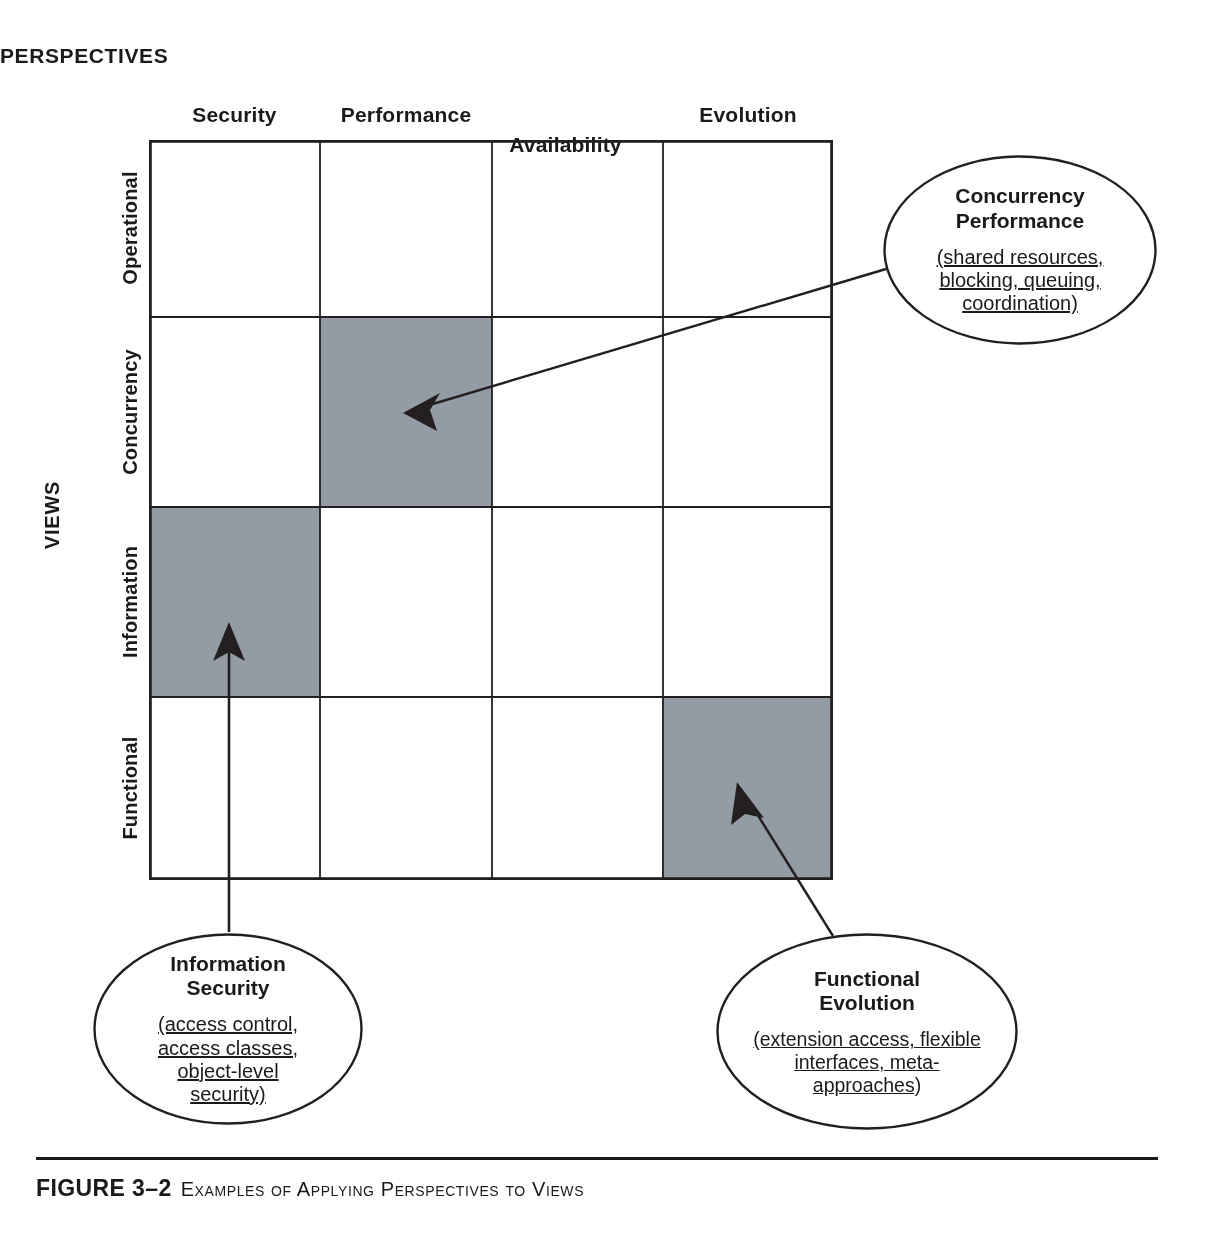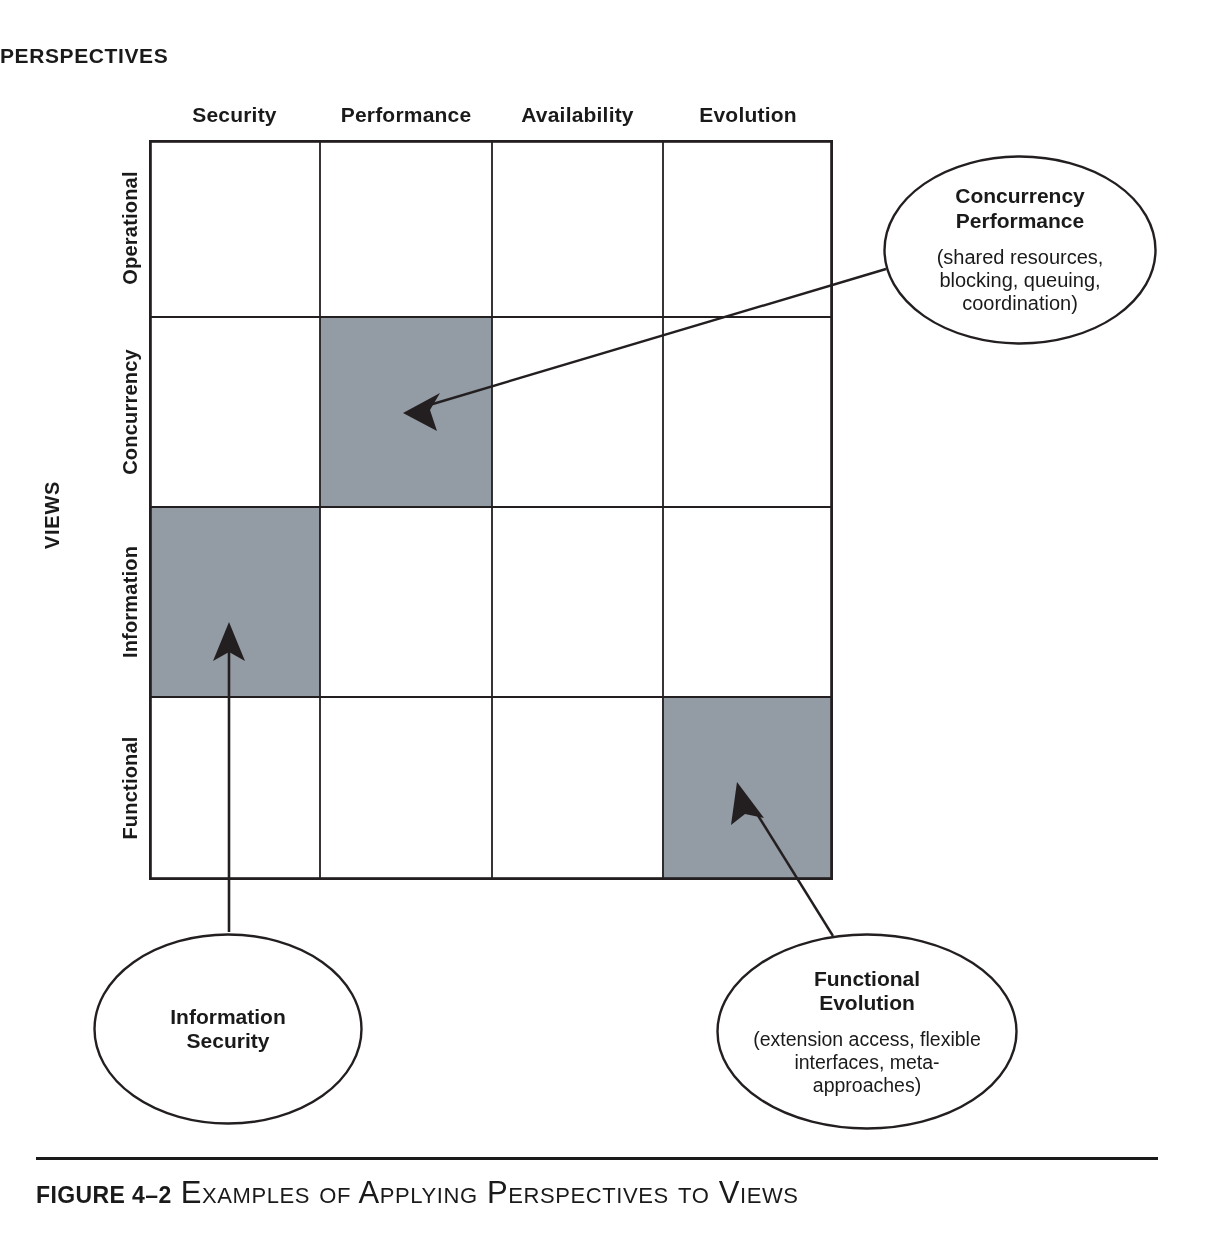--- a/index.html
+++ b/index.html
@@ -83,20 +83,21 @@
   .callout .callout-title {
     font-size: 21px;
     font-weight: bold;
     white-space: pre-line;
   }
   .callout .callout-body {
     font-size: 20px;
     font-weight: normal;
     white-space: pre-line;
     margin-top: 13px;
+    text-decoration: underline;
   }
 
   #callout-concurrency-performance {
     left: 883px; top: 155px; width: 274px; height: 190px;
   }
   #callout-information-security {
     left: 93px; top: 933px; width: 270px; height: 192px;
   }
   #callout-functional-evolution {
     left: 716px; top: 933px; width: 302px; height: 197px;
@@ -120,33 +121,33 @@
   }
   #figure-caption .caption-number {
     font-weight: bold;
     letter-spacing: 0.4px;
   }
   #figure-caption .caption-text {
     font-weight: normal;
     font-variant: small-caps;
     letter-spacing: 0.6px;
     margin-left: 9px;
-    font-size: 31px;
+    font-size: 20px;
   }
 </style>
 </head>
 <body>
 
 <div id="figure-root">
 
   <div class="abs" id="perspectives-title">PERSPECTIVES</div>
 
   <div class="abs col-header" style="left:149px; width:171px;">Security</div>
   <div class="abs col-header" style="left:320px; width:172px;">Performance</div>
-  <div class="abs col-header" style="left:492px; width:171px;">Availability</div>
+  <div class="abs col-header" style="left:480px; width:171px;margin-top:30px;">Availability</div>
   <div class="abs col-header" style="left:663px; width:170px;">Evolution</div>
 
   <div class="abs" id="views-axis-label">VIEWS</div>
 
   <div class="abs row-label" style="top:228px; transform:translate(-50%,-50%) rotate(-90deg);">Operational</div>
   <div class="abs row-label" style="top:412px; transform:translate(-50%,-50%) rotate(-90deg);">Concurrency</div>
   <div class="abs row-label" style="top:602px; transform:translate(-50%,-50%) rotate(-90deg);">Information</div>
   <div class="abs row-label" style="top:788px; transform:translate(-50%,-50%) rotate(-90deg);">Functional</div>
 
   <svg class="abs" id="matrix-grid" viewBox="0 0 684 740">
@@ -198,34 +199,38 @@
     </div>
   </div>
 
   <div class="abs" id="callout-information-security">
     <svg class="abs" style="left:0; top:0; width:100%; height:100%;" viewBox="0 0 270 192">
       <ellipse cx="135" cy="96" rx="133.5" ry="94.5" fill="#ffffff" stroke="#231f20" stroke-width="2.4"></ellipse>
     </svg>
     <div class="abs callout" style="left:0; top:0; width:100%; height:100%;">
       <div class="callout-title">Information
 Security</div>
+      <div class="callout-body">(access control,
+access classes,
+object-level
+security)</div>
     </div>
   </div>
 
   <div class="abs" id="callout-functional-evolution">
     <svg class="abs" style="left:0; top:0; width:100%; height:100%;" viewBox="0 0 302 197">
       <ellipse cx="151" cy="98.5" rx="149.5" ry="97" fill="#ffffff" stroke="#231f20" stroke-width="2.4"></ellipse>
     </svg>
     <div class="abs callout" style="left:0; top:0; width:100%; height:100%;">
       <div class="callout-title">Functional
 Evolution</div>
       <div class="callout-body">(extension access, flexible
 interfaces, meta-
 approaches)</div>
     </div>
   </div>
 
   <div class="abs" id="caption-rule"></div>
   <div class="abs" id="figure-caption">
-    <span class="caption-number">FIGURE 4–2</span><span class="caption-text">Examples of Applying Perspectives to Views</span>
+    <span class="caption-number">FIGURE 3–2</span><span class="caption-text">Examples of Applying Perspectives to Views</span>
   </div>
 
 </div>
 
 </body></html>

